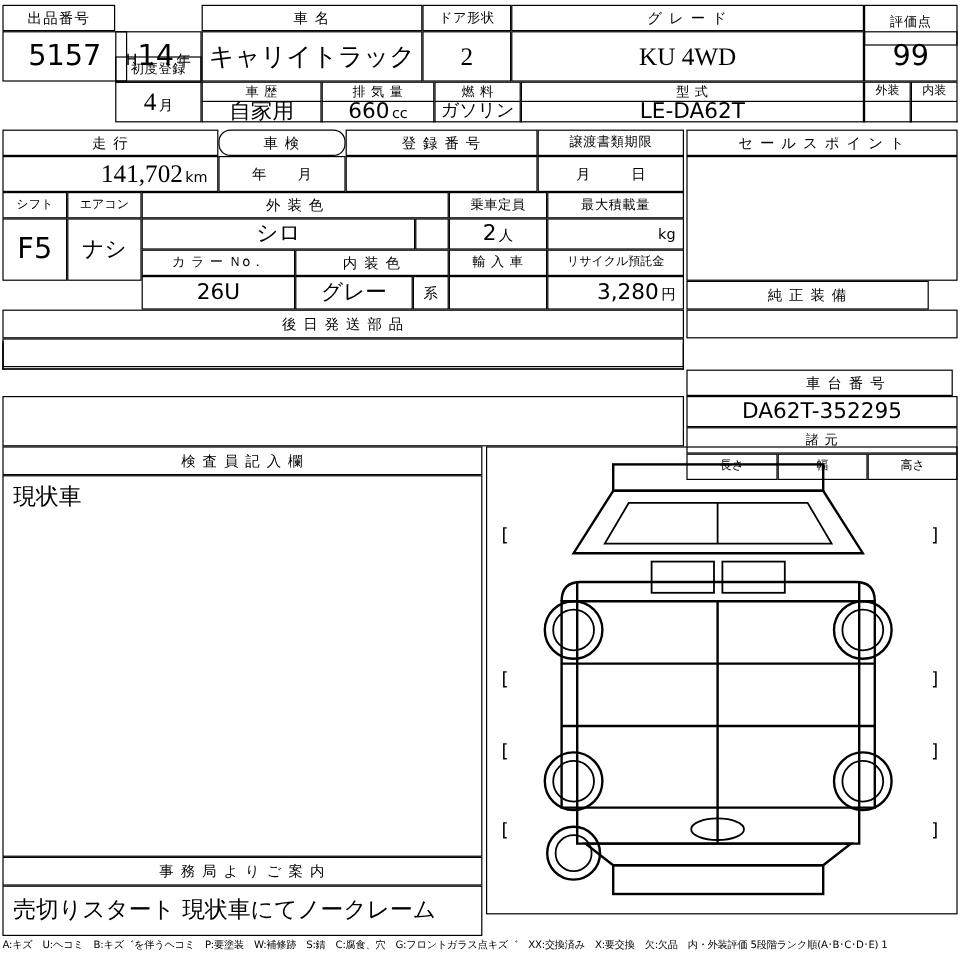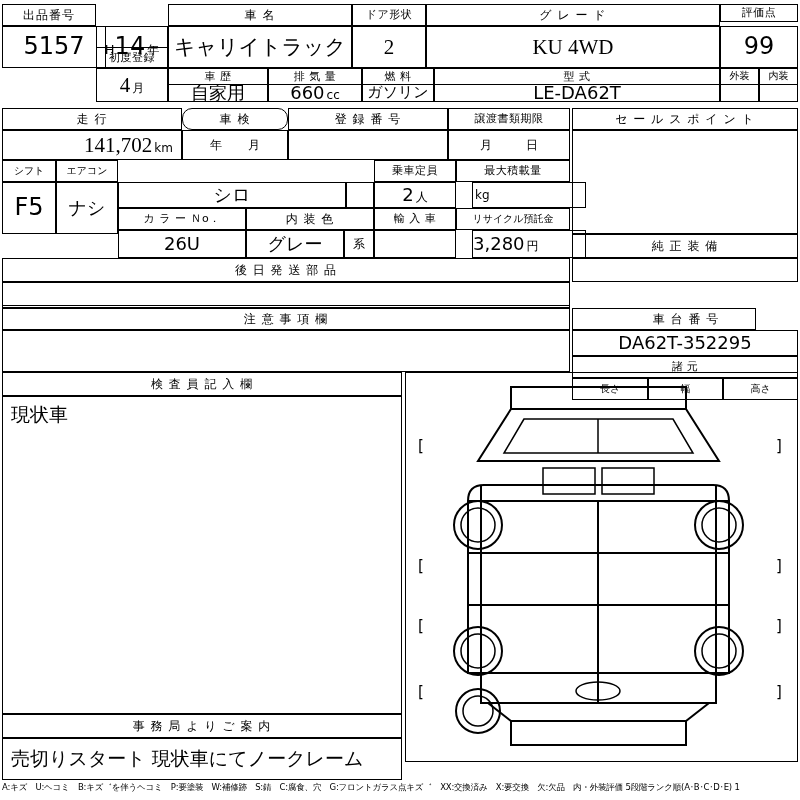--- a/index.html
+++ b/index.html
@@ -32,21 +32,21 @@
     white-space: nowrap;
   }
   .lbl { font-size: 12px; letter-spacing: 1px; }
   .lbl-sm { font-size: 11px; letter-spacing: 0.5px; }
   .lbl-xs { font-size: 10px; letter-spacing: 0px; }
   .val { font-size: 21px; font-family: Liberation Serif, serif; }
   .val-lg { font-size: 24px; }
   .val-md { font-size: 18px; }
   .val-sm { font-size: 15px; }
   .left { justify-content: flex-start; padding-left: 6px; }
-  .right { justify-content: flex-start; padding-right: 6px; margin-left: 16px; }
+  .right { justify-content: flex-end; padding-right: 6px; }
   .top { align-items: flex-start; padding-top: 3px; }
   .unit { font-size: 12px; margin-left: 2px; }
   .sub { font-size: 12px; }
   .row-inline { display: flex; align-items: baseline; }
   .footnote {
     position: absolute;
     left: 2px;
     top: 782px;
     width: 796px;
     font-size: 8.5px;
@@ -101,21 +101,21 @@
     <span class="val">2</span>
   </div>
 
   <div class="box" style="left:426px;top:4px;width:294px;height:22px;">
     <span class="lbl">グ レ ー ド</span>
   </div>
   <div class="box" style="left:426px;top:26px;width:294px;height:42px;">
     <span class="val">KU  4WD</span>
   </div>
 
-  <div class="box" style="left:720px;top:4px;width:78px;height:18px;">
+  <div class="box" style="left:720px;top:4px;width:78px;height:34px;font-family:Liberation Mono, monospace;">
     <span class="lbl-sm">評価点</span>
   </div>
   <div class="box" style="left:720px;top:26px;width:78px;height:42px;">
     <span class="val-lg">99</span>
   </div>
 
   <div class="box" style="left:96px;top:68px;width:72px;height:34px;">
     <span class="row-inline">
       <span class="val">4</span>
       <span class="unit">月</span>
@@ -212,20 +212,23 @@
   <div class="box" style="left:56px;top:160px;width:62px;height:22px;">
     <span class="lbl-xs">エアコン</span>
   </div>
   <div class="box" style="left:2px;top:182px;width:54px;height:52px;">
     <span class="val-lg">F5</span>
   </div>
   <div class="box" style="left:56px;top:182px;width:62px;height:52px;">
     <span class="val-md">ナシ</span>
   </div>
 
+  <div class="box" style="left:118px;top:160px;width:256px;height:22px;">
+    <span class="lbl">外 装 色</span>
+  </div>
   <div class="box" style="left:118px;top:182px;width:228px;height:26px;">
     <span class="val-md">シロ</span>
   </div>
   <div class="box" style="left:346px;top:182px;width:28px;height:26px;"></div>
 
   <div class="box" style="left:374px;top:160px;width:82px;height:22px;">
     <span class="lbl-sm">乗車定員</span>
   </div>
   <div class="box" style="left:456px;top:160px;width:114px;height:22px;">
     <span class="lbl-sm">最大積載量</span>
@@ -275,48 +278,45 @@
     </span>
   </div>
 
   <div class="box" style="left:2px;top:258px;width:568px;height:24px;">
     <span class="lbl">後 日 発 送 部 品</span>
   </div>
   <div class="box top left" style="left:2px;top:282px;width:568px;height:24px;">
     <span class="val-sm"></span>
   </div>
 
-  <div class="box" style="left:572px;top:234px;width:226px;height:24px;">
+  <div class="box" style="left:572px;top:234px;width:202px;height:24px;">
     <span class="lbl">純 正 装 備</span>
   </div>
   <div class="box top left" style="left:572px;top:258px;width:226px;height:24px;">
     <span class="val-sm"></span>
   </div>
 
   <div class="box" style="left:2px;top:284px;width:568px;height:24px;border-top:none;"></div>
   <div class="box" style="left:2px;top:286px;width:568px;height:22px;border:none;"></div>
   <div class="box" style="left:2px;top:286px;width:568px;height:0px;border:none;"></div>
 
   <div class="box" style="left:2px;top:286px;width:568px;height:22px;border:1px solid #000;border-top:none;"></div>
   <div class="box" style="left:2px;top:286px;width:568px;height:22px;border:none;"></div>
 
-  <div class="box" style="left:2px;top:308px;width:568px;height:22px;">
-    <span class="lbl">注 意 事 項 欄</span>
-  </div>
   <div class="box top left" style="left:2px;top:330px;width:568px;height:42px;">
     <span class="val-sm"></span>
   </div>
 
-  <div class="box" style="left:572px;top:308px;width:184px;height:22px;padding-left:44px;">
+  <div class="box" style="left:572px;top:308px;width:222px;height:22px;padding-left:44px;">
     <span class="lbl">車 台 番 号</span>
   </div>
   <div class="box" style="left:572px;top:330px;width:226px;height:26px;">
     <span class="val-md">DA62T-352295</span>
   </div>
-  <div class="box" style="left:572px;top:356px;width:226px;height:22px;font-family:Liberation Serif, serif;">
+  <div class="box" style="left:572px;top:356px;width:226px;height:22px;">
     <span class="lbl-sm">諸 元</span>
   </div>
   <div class="box" style="left:572px;top:378px;width:76px;height:22px;">
     <span class="lbl-xs">長さ</span>
   </div>
   <div class="box" style="left:648px;top:378px;width:75px;height:22px;">
     <span class="lbl-xs">幅</span>
   </div>
   <div class="box" style="left:723px;top:378px;width:75px;height:22px;">
     <span class="lbl-xs">高さ</span>

